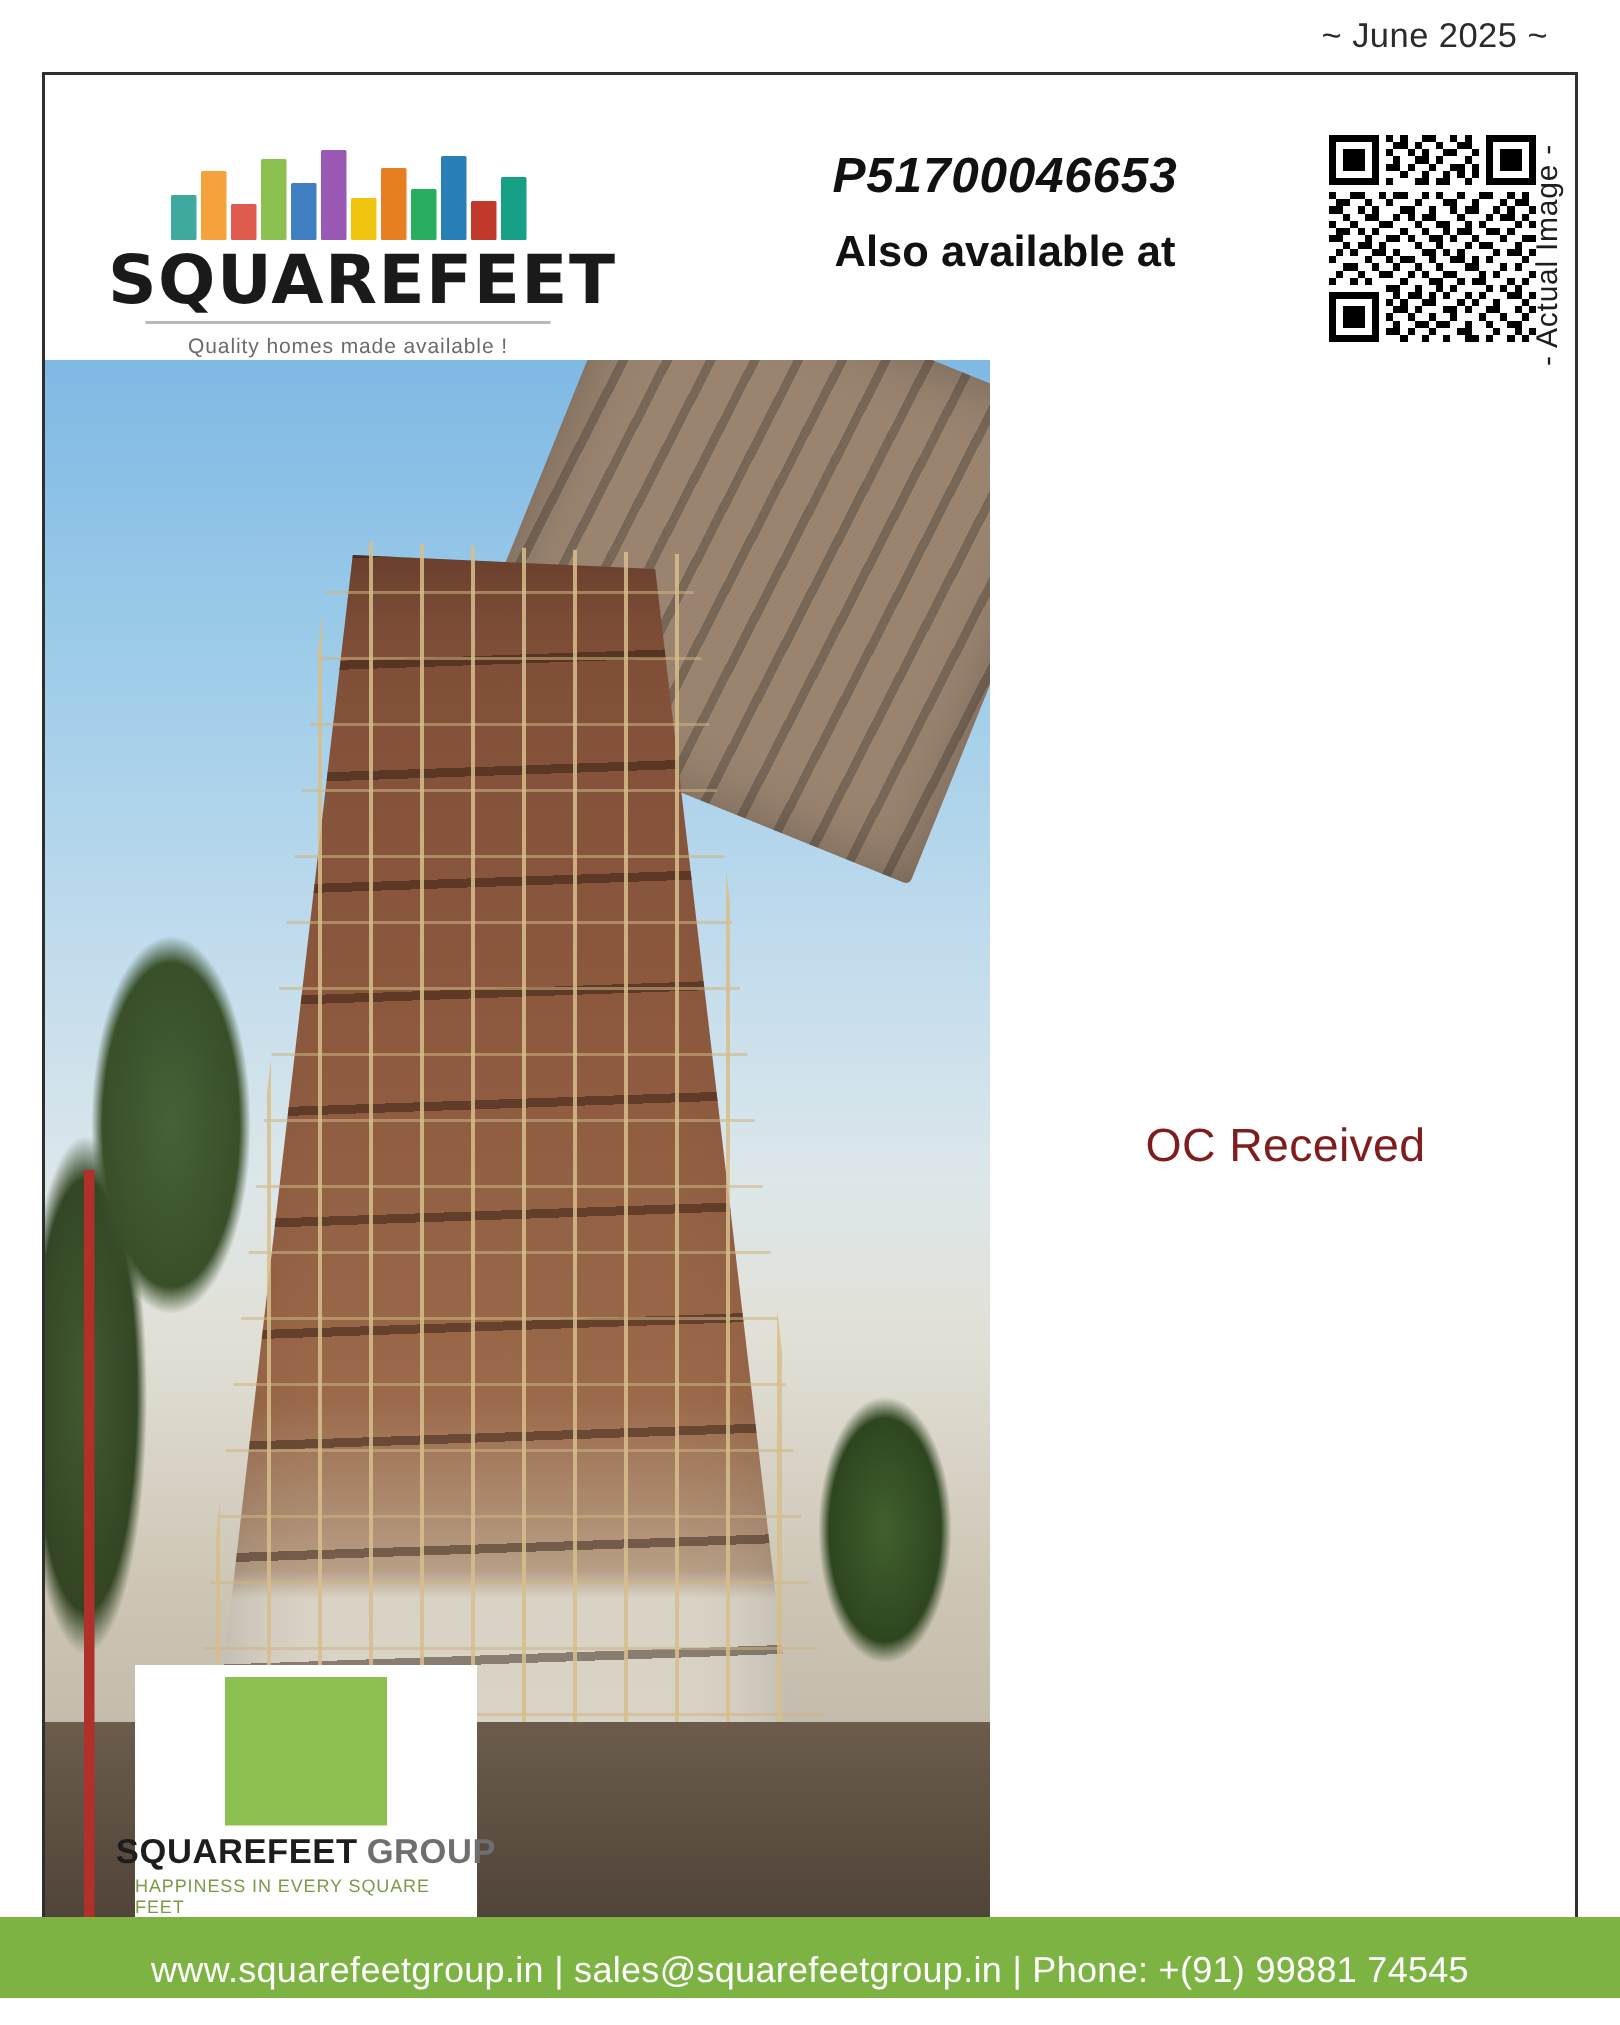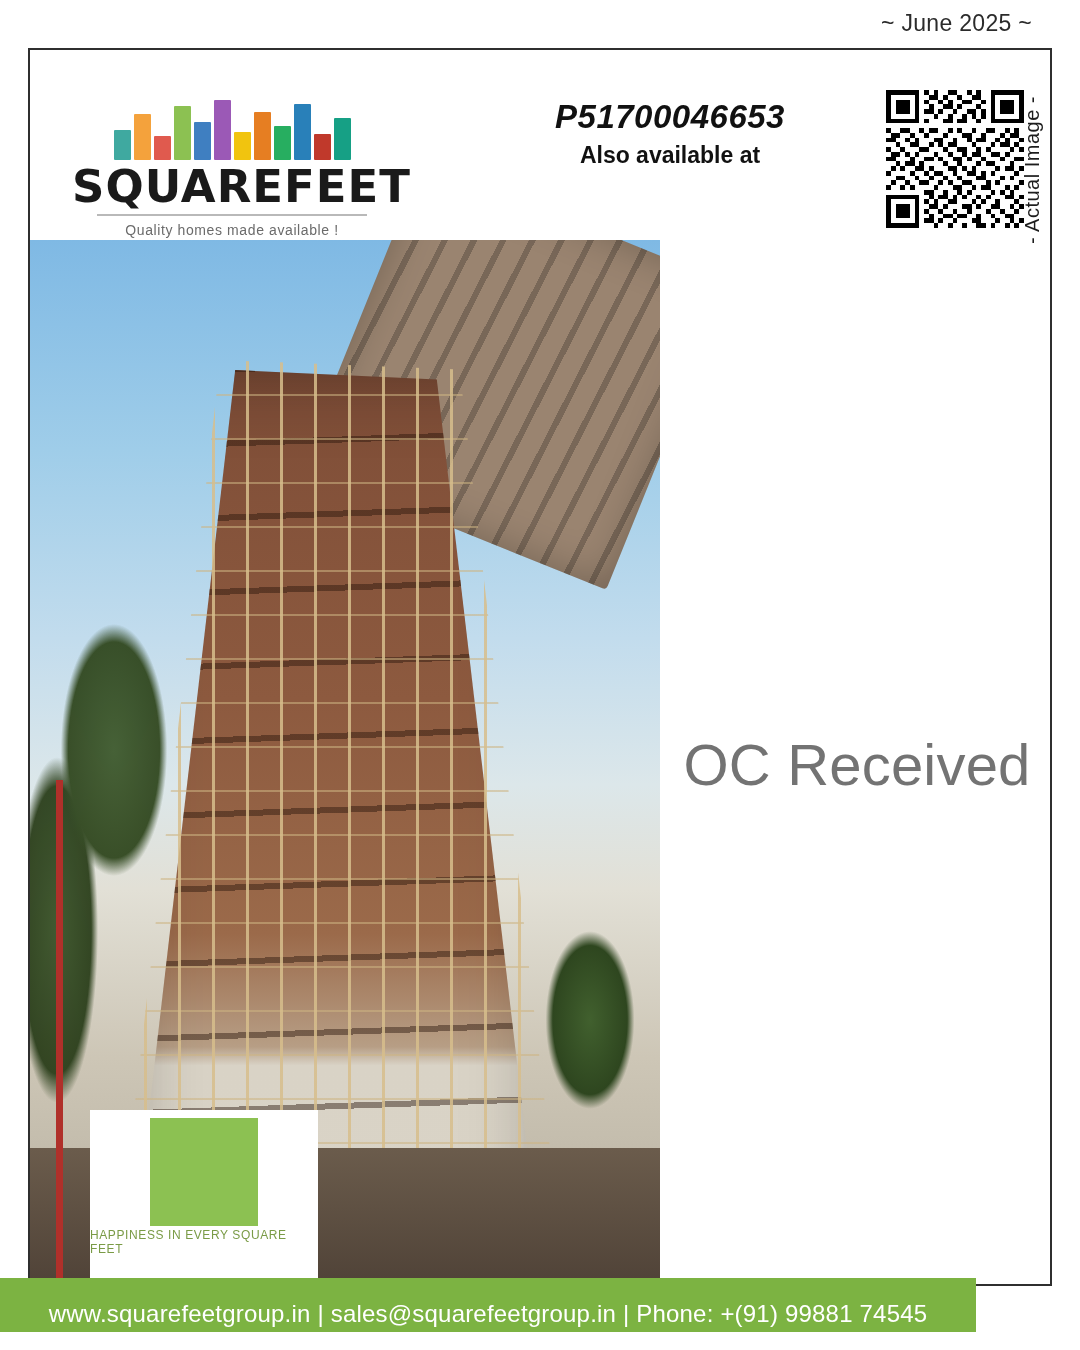--- a/index.html
+++ b/index.html
@@ -98,21 +98,21 @@
   .rera {
     position: absolute;
     left: 400px;
     top: 46px;
     width: 480px;
     text-align: center;
     color: #111;
   }
   .rera .l1 { font-size: 26px; font-weight: 600; letter-spacing: .2px; }
   .rera .l2 { font-size: 33px; font-weight: bold; letter-spacing: .5px; margin-top: 2px; font-style: italic;}
-  .rera .l3 { font-size: 23px; font-weight: bold; margin-top: 6px;}
+  .rera .l3 { font-size: 29px; font-weight: bold; margin-top: 16px;}
   .rera .l4 { font-size: 25px; margin-top: 2px; letter-spacing: -.2px;}
 
   
   .qr {
     position: absolute;
     right: 22px;
     top: 36px;
     width: 146px;
     height: 146px;
     background: #ffffff;
@@ -267,32 +267,32 @@
     position: absolute;
     left: 630px;
     top: 190px;
     width: 394px;
     height: 1048px;
     display: flex;
     align-items: center;
     justify-content: center;
   }
   .oc-text span {
-    font-size: 58px;
-    color: #737373;
+    font-size: 31px;
+    color: #7f1d1d;
     letter-spacing: .2px;
     text-align: right;
   }
 
   
   .footer {
     position: absolute;
     left: 0;
     bottom: 0;
-    width: 976px;
+    width: 1080px;
     height: 72px;
     background: #7cb342;
     display: flex;
     align-items: center;
     justify-content: center;
   }
   .footer span {
     font-size: 24px;
     color: #ffffff;
     letter-spacing: .2px;
@@ -577,20 +577,21 @@
       <div class="base-wrap">
         <div class="base-grid"></div>
       </div>
       <div class="ground"></div>
       <div class="tree"></div>
       <div class="tree2"></div>
       <div class="pole"></div>
 
       <div class="sf-logo">
         <div class="sf-square"></div>
+        <div class="sf-name"><span>SQUAREFEET</span><span class="grey" style="margin-left:6px">GROUP</span></div>
         <div class="sf-tag">HAPPINESS IN EVERY SQUARE FEET</div>
       </div>
     </div>
 
     <div class="oc-text">
       <span>OC Received</span>
     </div>
 
     <div class="vert-label">- Actual Image -</div>
   </div>

